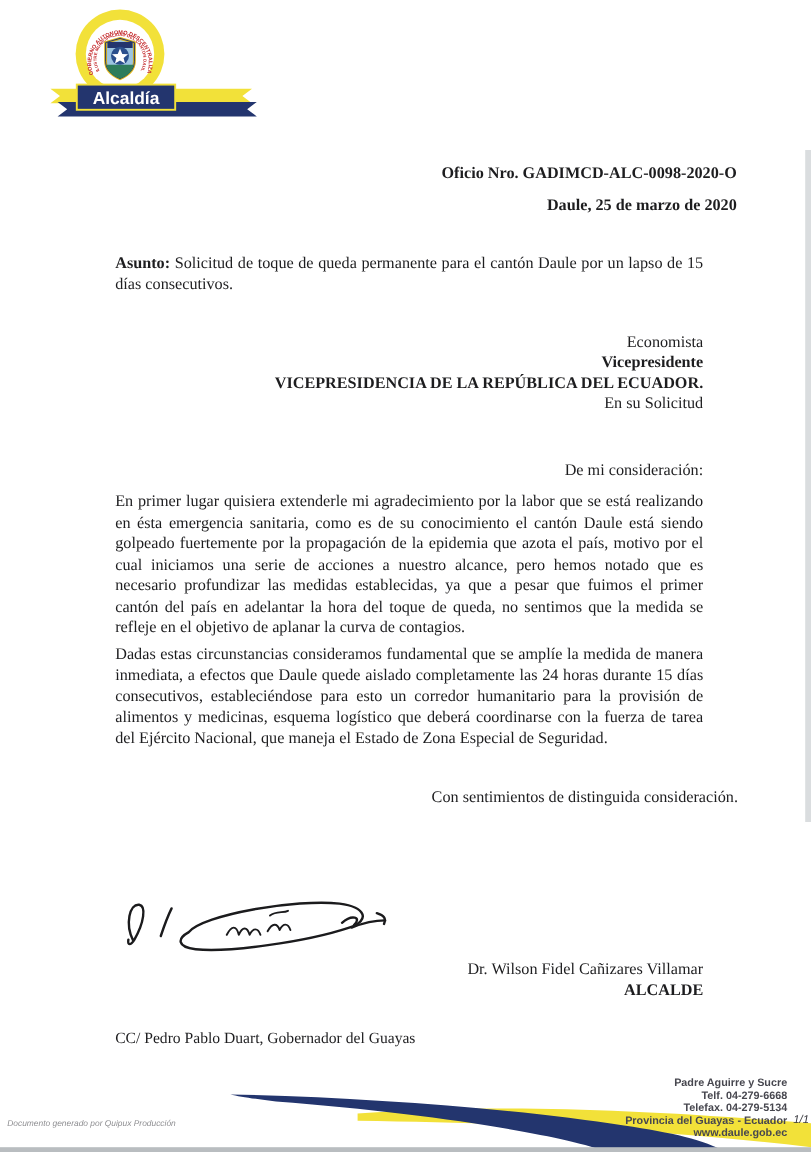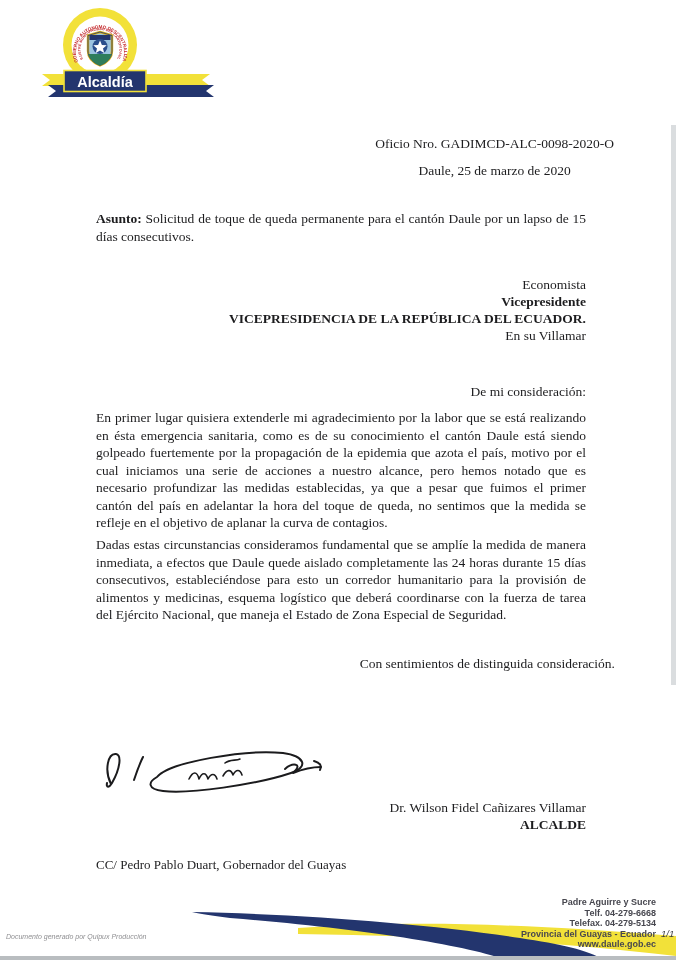--- a/index.html
+++ b/index.html
@@ -3,21 +3,21 @@
 <meta charset="utf-8">
 <style>
   html,body{margin:0;padding:0;background:#e8e8e8;}
   .page{
     position:relative;width:676px;height:960px;margin:0 auto;
     background:#ffffff;overflow:hidden;
     font-family:"Liberation Serif","DejaVu Serif",serif;
     color:#1d1d1f;
   }
   .abs{position:absolute;}
-  .meta{right:62px;top:136px;text-align:center;font-weight:normal;font-size:13.5px;}
+  .meta{right:62px;top:136px;text-align:right;font-weight:bold;font-size:13.5px;}
   .meta .line2{margin-top:11px;}
   .bodyblock{left:96px;width:490px;font-size:13.5px;line-height:17.5px;text-align:right;}
   .just{text-align:justify;}
   .recipient{line-height:17px;}
   .b{font-weight:bold;}
   .sig-name{line-height:17px;}
   .cc{left:96px;top:857px;font-size:13px;}
   .quipux{
     left:6px;top:933px;font-size:7px;font-style:italic;color:#8f8f92;
     font-family:"Liberation Sans","DejaVu Sans",sans-serif;
@@ -82,21 +82,21 @@
 
   <p class="abs bodyblock just" style="top:210px;margin:0;">
     <span class="b">Asunto:</span>
     <span>Solicitud de toque de queda permanente para el cantón Daule por un lapso de 15 días consecutivos.</span>
   </p>
 
   <div class="abs bodyblock recipient" style="top:276px;">
     <div>Economista</div>
     <div class="b">Vicepresidente</div>
     <div class="b">VICEPRESIDENCIA DE LA REPÚBLICA DEL ECUADOR.</div>
-    <div>En su Villamar</div>
+    <div>En su Solicitud</div>
   </div>
 
   <div class="abs bodyblock" style="top:383px;">De mi consideración:</div>
 
   <p class="abs bodyblock just" style="top:409px;margin:0;">En primer lugar quisiera extenderle mi agradecimiento por la labor que se está realizando en ésta emergencia sanitaria, como es de su conocimiento el cantón Daule está siendo golpeado fuertemente por la propagación de la epidemia que azota el país, motivo por el cual iniciamos una serie de acciones a nuestro alcance, pero hemos notado que es necesario profundizar las medidas establecidas, ya que a pesar que fuimos el primer cantón del país en adelantar la hora del toque de queda, no sentimos que la medida se refleje en el objetivo de aplanar la curva de contagios.</p>
   <p class="abs bodyblock just" style="top:536px;margin:0;">Dadas estas circunstancias consideramos fundamental que se amplíe la medida de manera inmediata, a efectos que Daule quede aislado completamente las 24 horas durante 15 días consecutivos, estableciéndose para esto un corredor humanitario para la provisión de alimentos y medicinas, esquema logístico que deberá coordinarse con la fuerza de tarea del Ejército Nacional, que maneja el Estado de Zona Especial de Seguridad.</p>
 
   <div class="abs bodyblock" style="top:655px;margin-left:29px;">Con sentimientos de distinguida consideración.</div>
 
   <svg class="abs" style="left:95px;top:742px;" width="235" height="62" viewBox="0 0 235 62">

